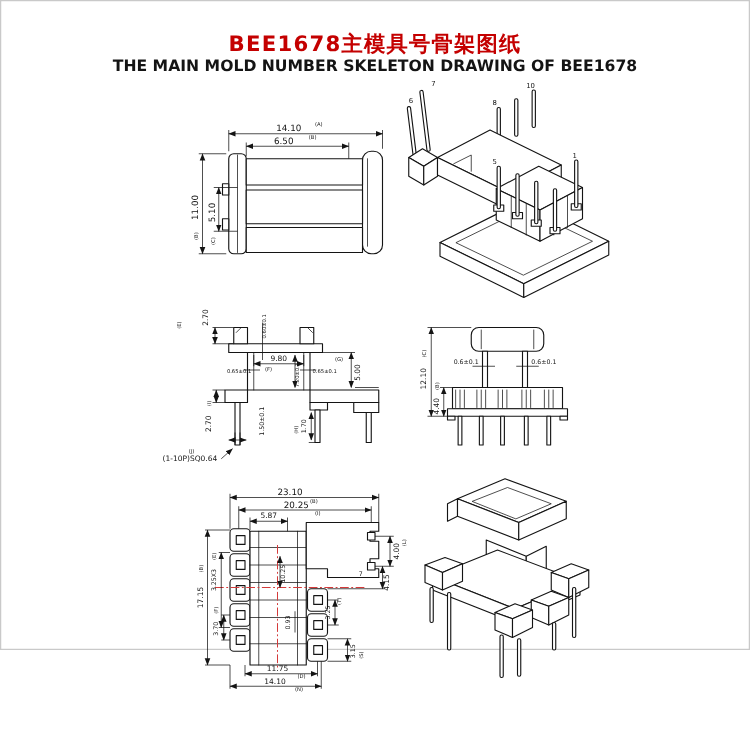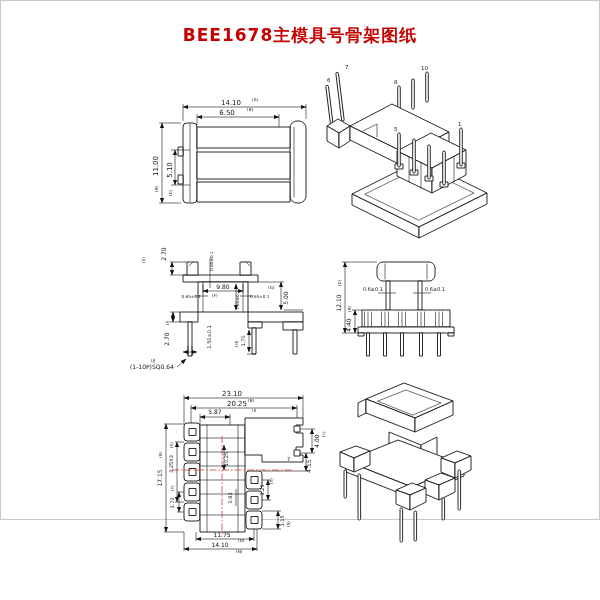--- a/index.html
+++ b/index.html
@@ -17,20 +17,21 @@
   .dim{fill:none;stroke:#141414;stroke-width:.6}
   .arr2{marker-start:url(#ar);marker-end:url(#ar)}
   .arr1{marker-end:url(#ar)}
   .cl{fill:none;stroke:#d43a3a;stroke-width:.8;stroke-dasharray:7 2 1.5 2}
 </style>
 </head>
 <body>
 
 <div class="page">
   <div class="t1">BEE1678主模具号骨架图纸</div>
+  <div class="t2">THE MAIN MOLD NUMBER SKELETON DRAWING OF BEE1678</div>
 
   <svg width="600" height="600" viewBox="0 0 600 600">
     <defs>
       <marker id="ar" viewBox="0 0 8 8" refX="7.2" refY="4" markerWidth="6" markerHeight="6" orient="auto-start-reverse" markerUnits="userSpaceOnUse">
         <path d="M0,1 L7.6,4 L0,7 Z" fill="#141414"></path>
       </marker>
     </defs>
 
     <g>
       <rect class="fw" x="183" y="123" width="14" height="80" rx="4"></rect>

